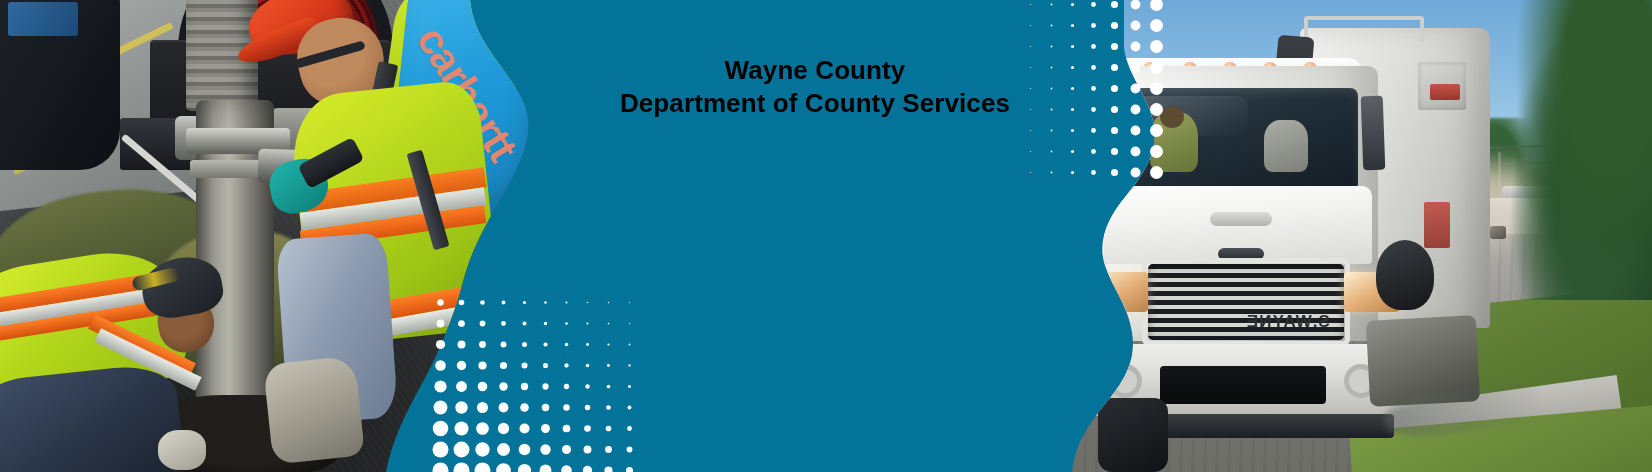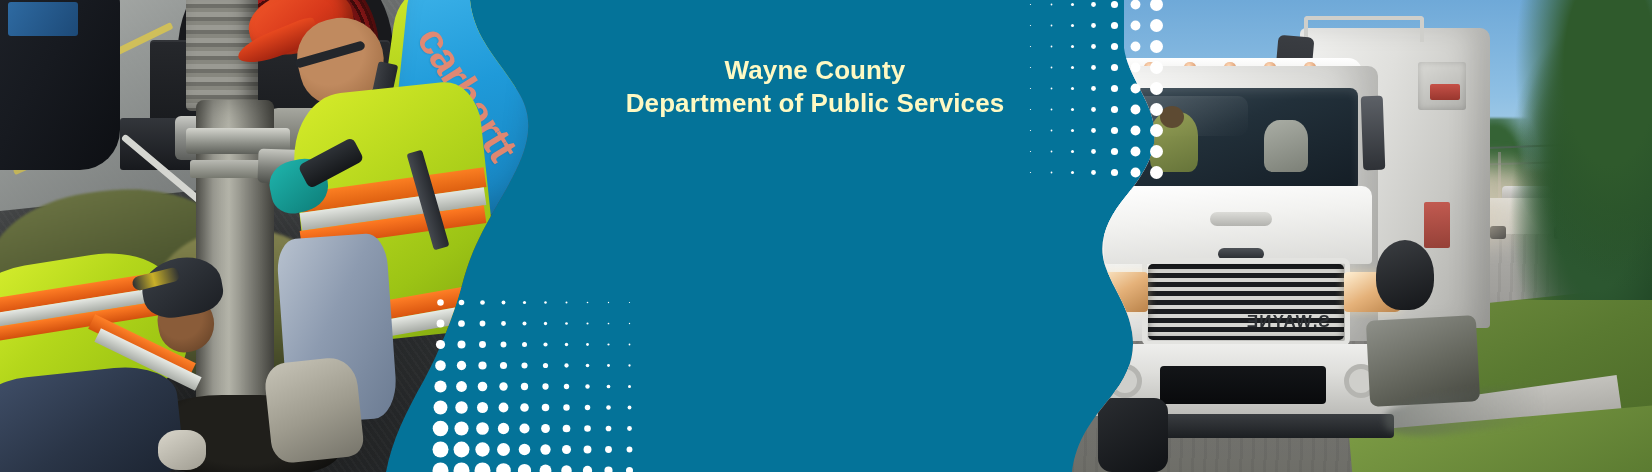--- a/index.html
+++ b/index.html
@@ -659,21 +659,21 @@
   
   .text-block{
     position:absolute;
     left:580px; top:0; width:470px; height:472px;
     display:flex; flex-direction:column;
     align-items:center; justify-content:flex-start;
     padding-top:54px;
     z-index:6;
   }
   .org-line1,.org-line2{
-    color:#fef9c3;
+    color:#000000;
     font-family:"Liberation Sans", sans-serif;
     font-weight:700;
     font-size:26px;
     line-height:1.28;
     letter-spacing:.1px;
     text-align:center;
     white-space:nowrap;
   }
   .org-line2{ font-size:26px; }
   .headline{
@@ -1002,16 +1002,16 @@
           <circle cx="136.5" cy="199.5" r="6.03"></circle>
           <circle cx="157.5" cy="199.5" r="5.37"></circle>
           <circle cx="178.5" cy="199.5" r="4.75"></circle>
           <circle cx="199.5" cy="199.5" r="4.16"></circle>
         </g>
     </svg>
   </div>
 
   <div class="text-block">
     <div class="org-line1">Wayne County</div>
-    <div class="org-line2">Department of Public Services</div>
+    <div class="org-line2">Department of County Services</div>
   </div>
 
 </div>
 
 </body></html>

